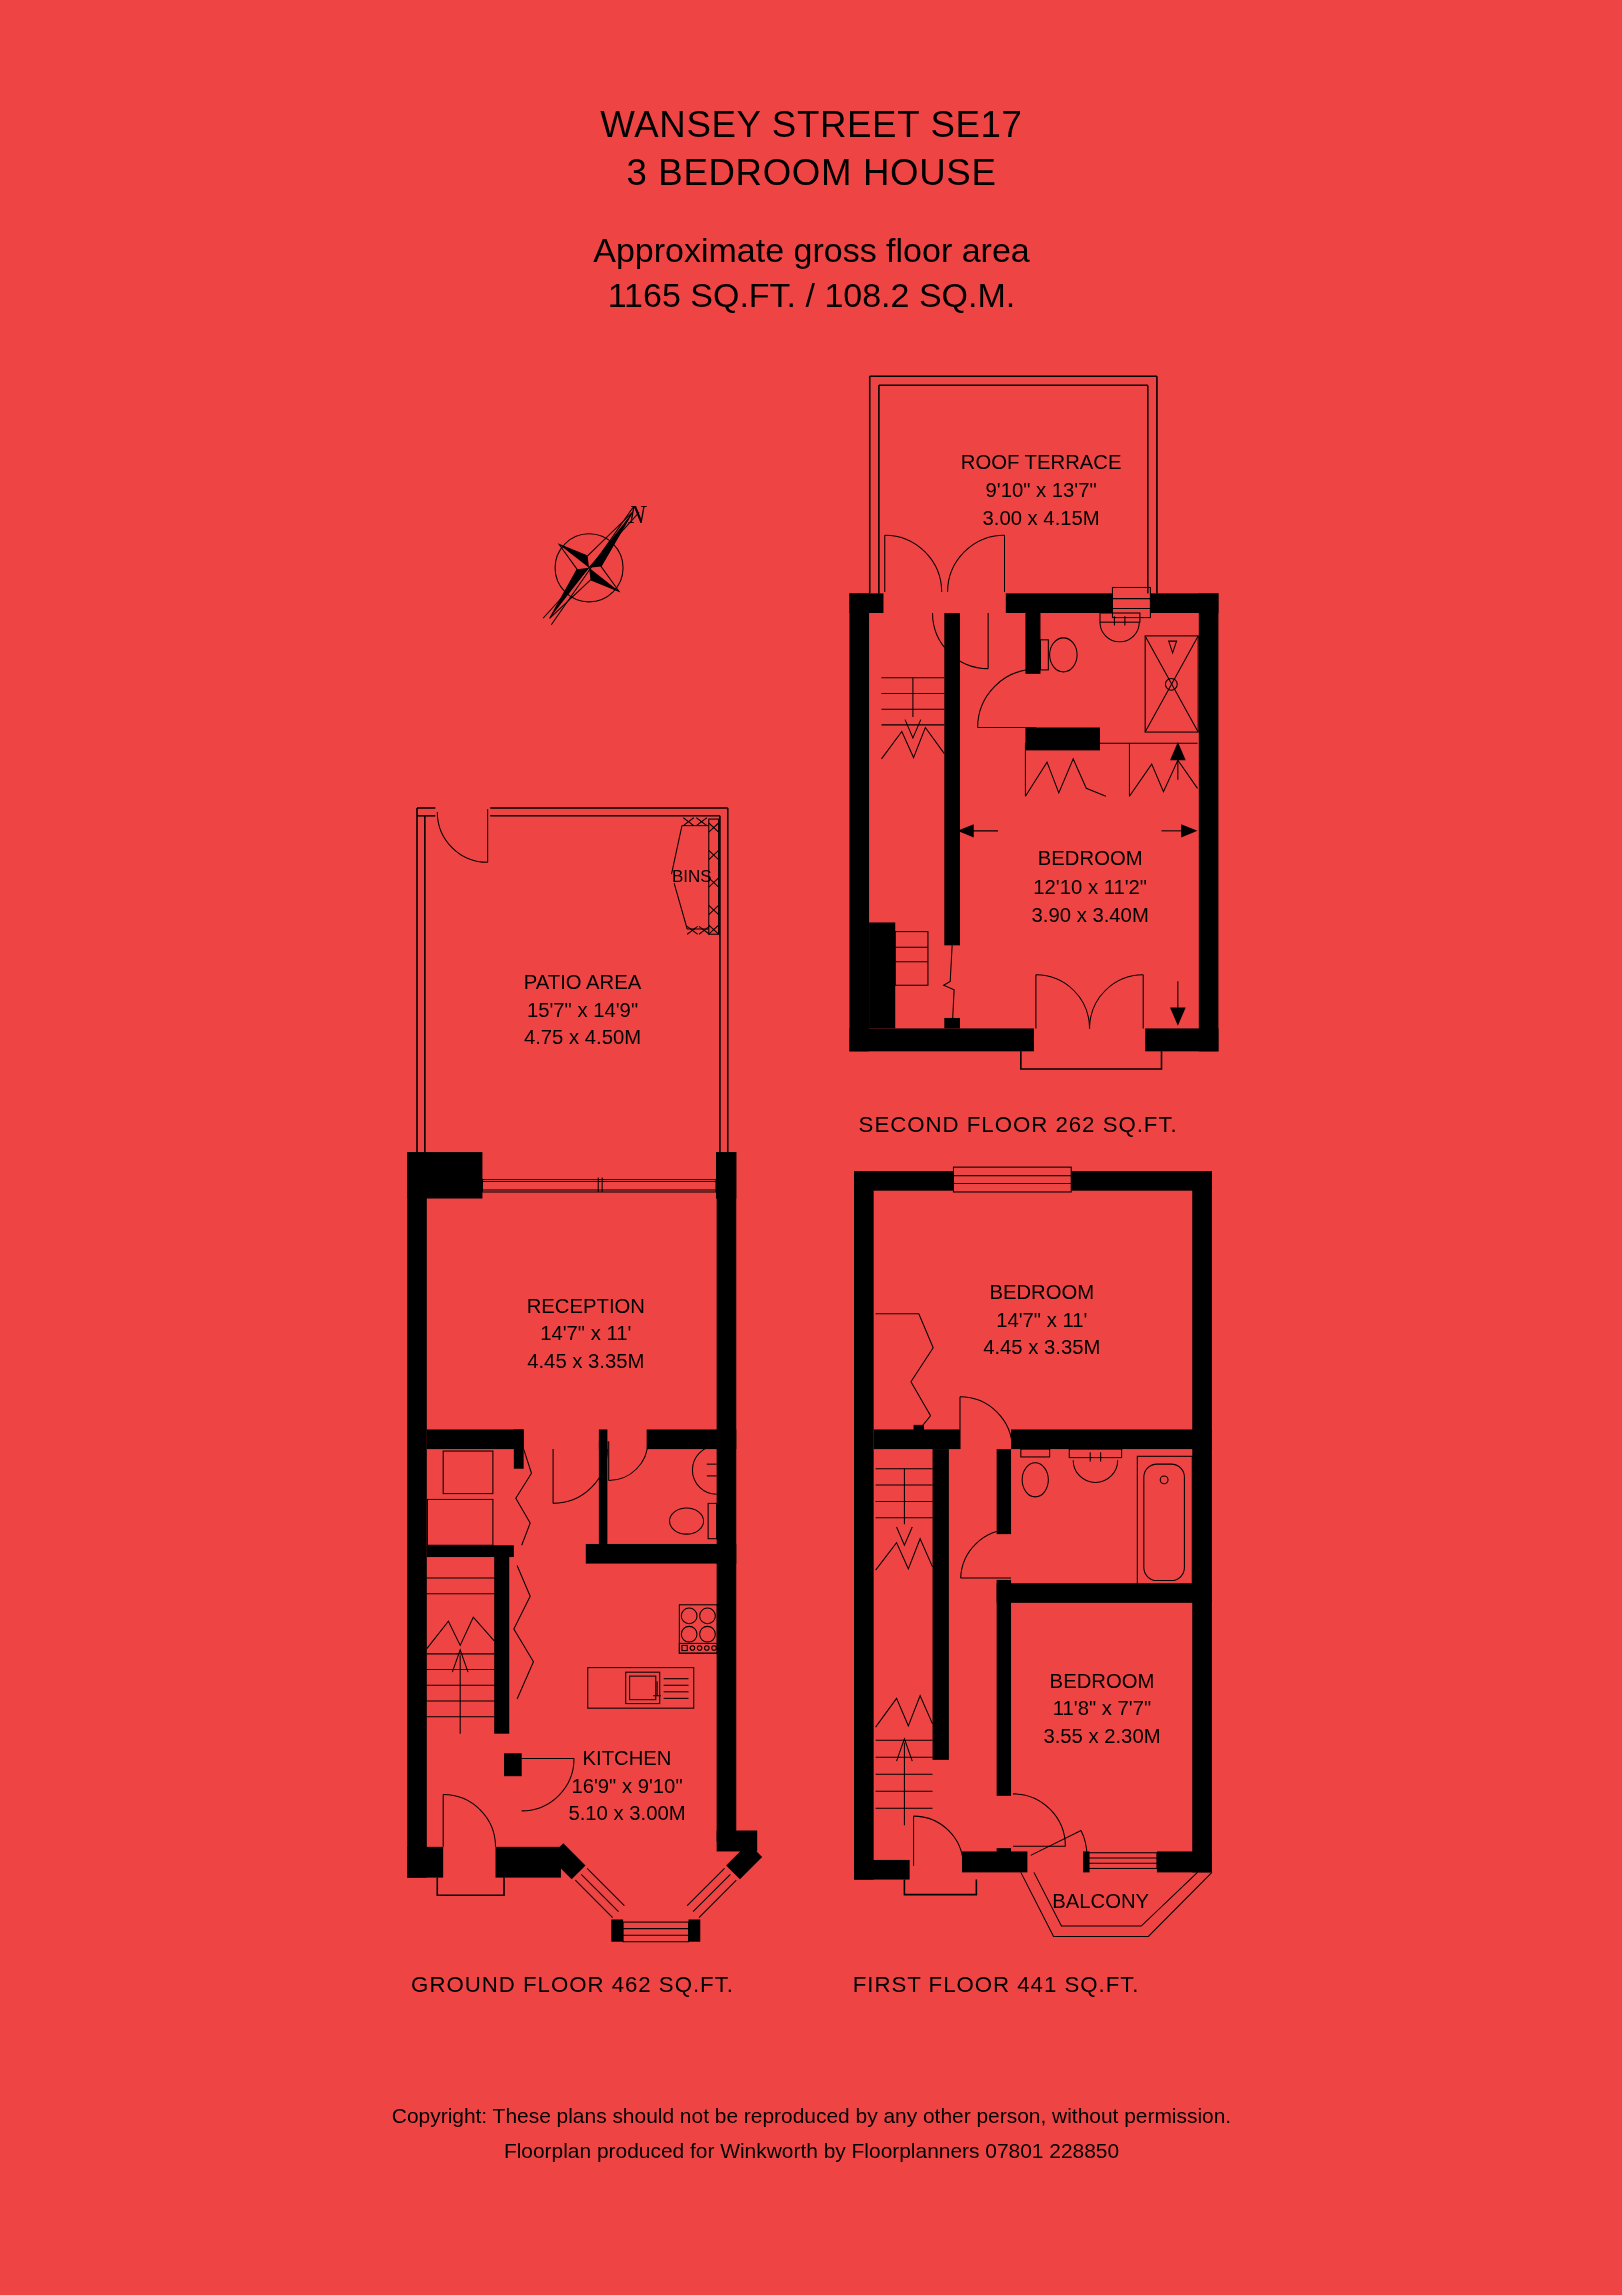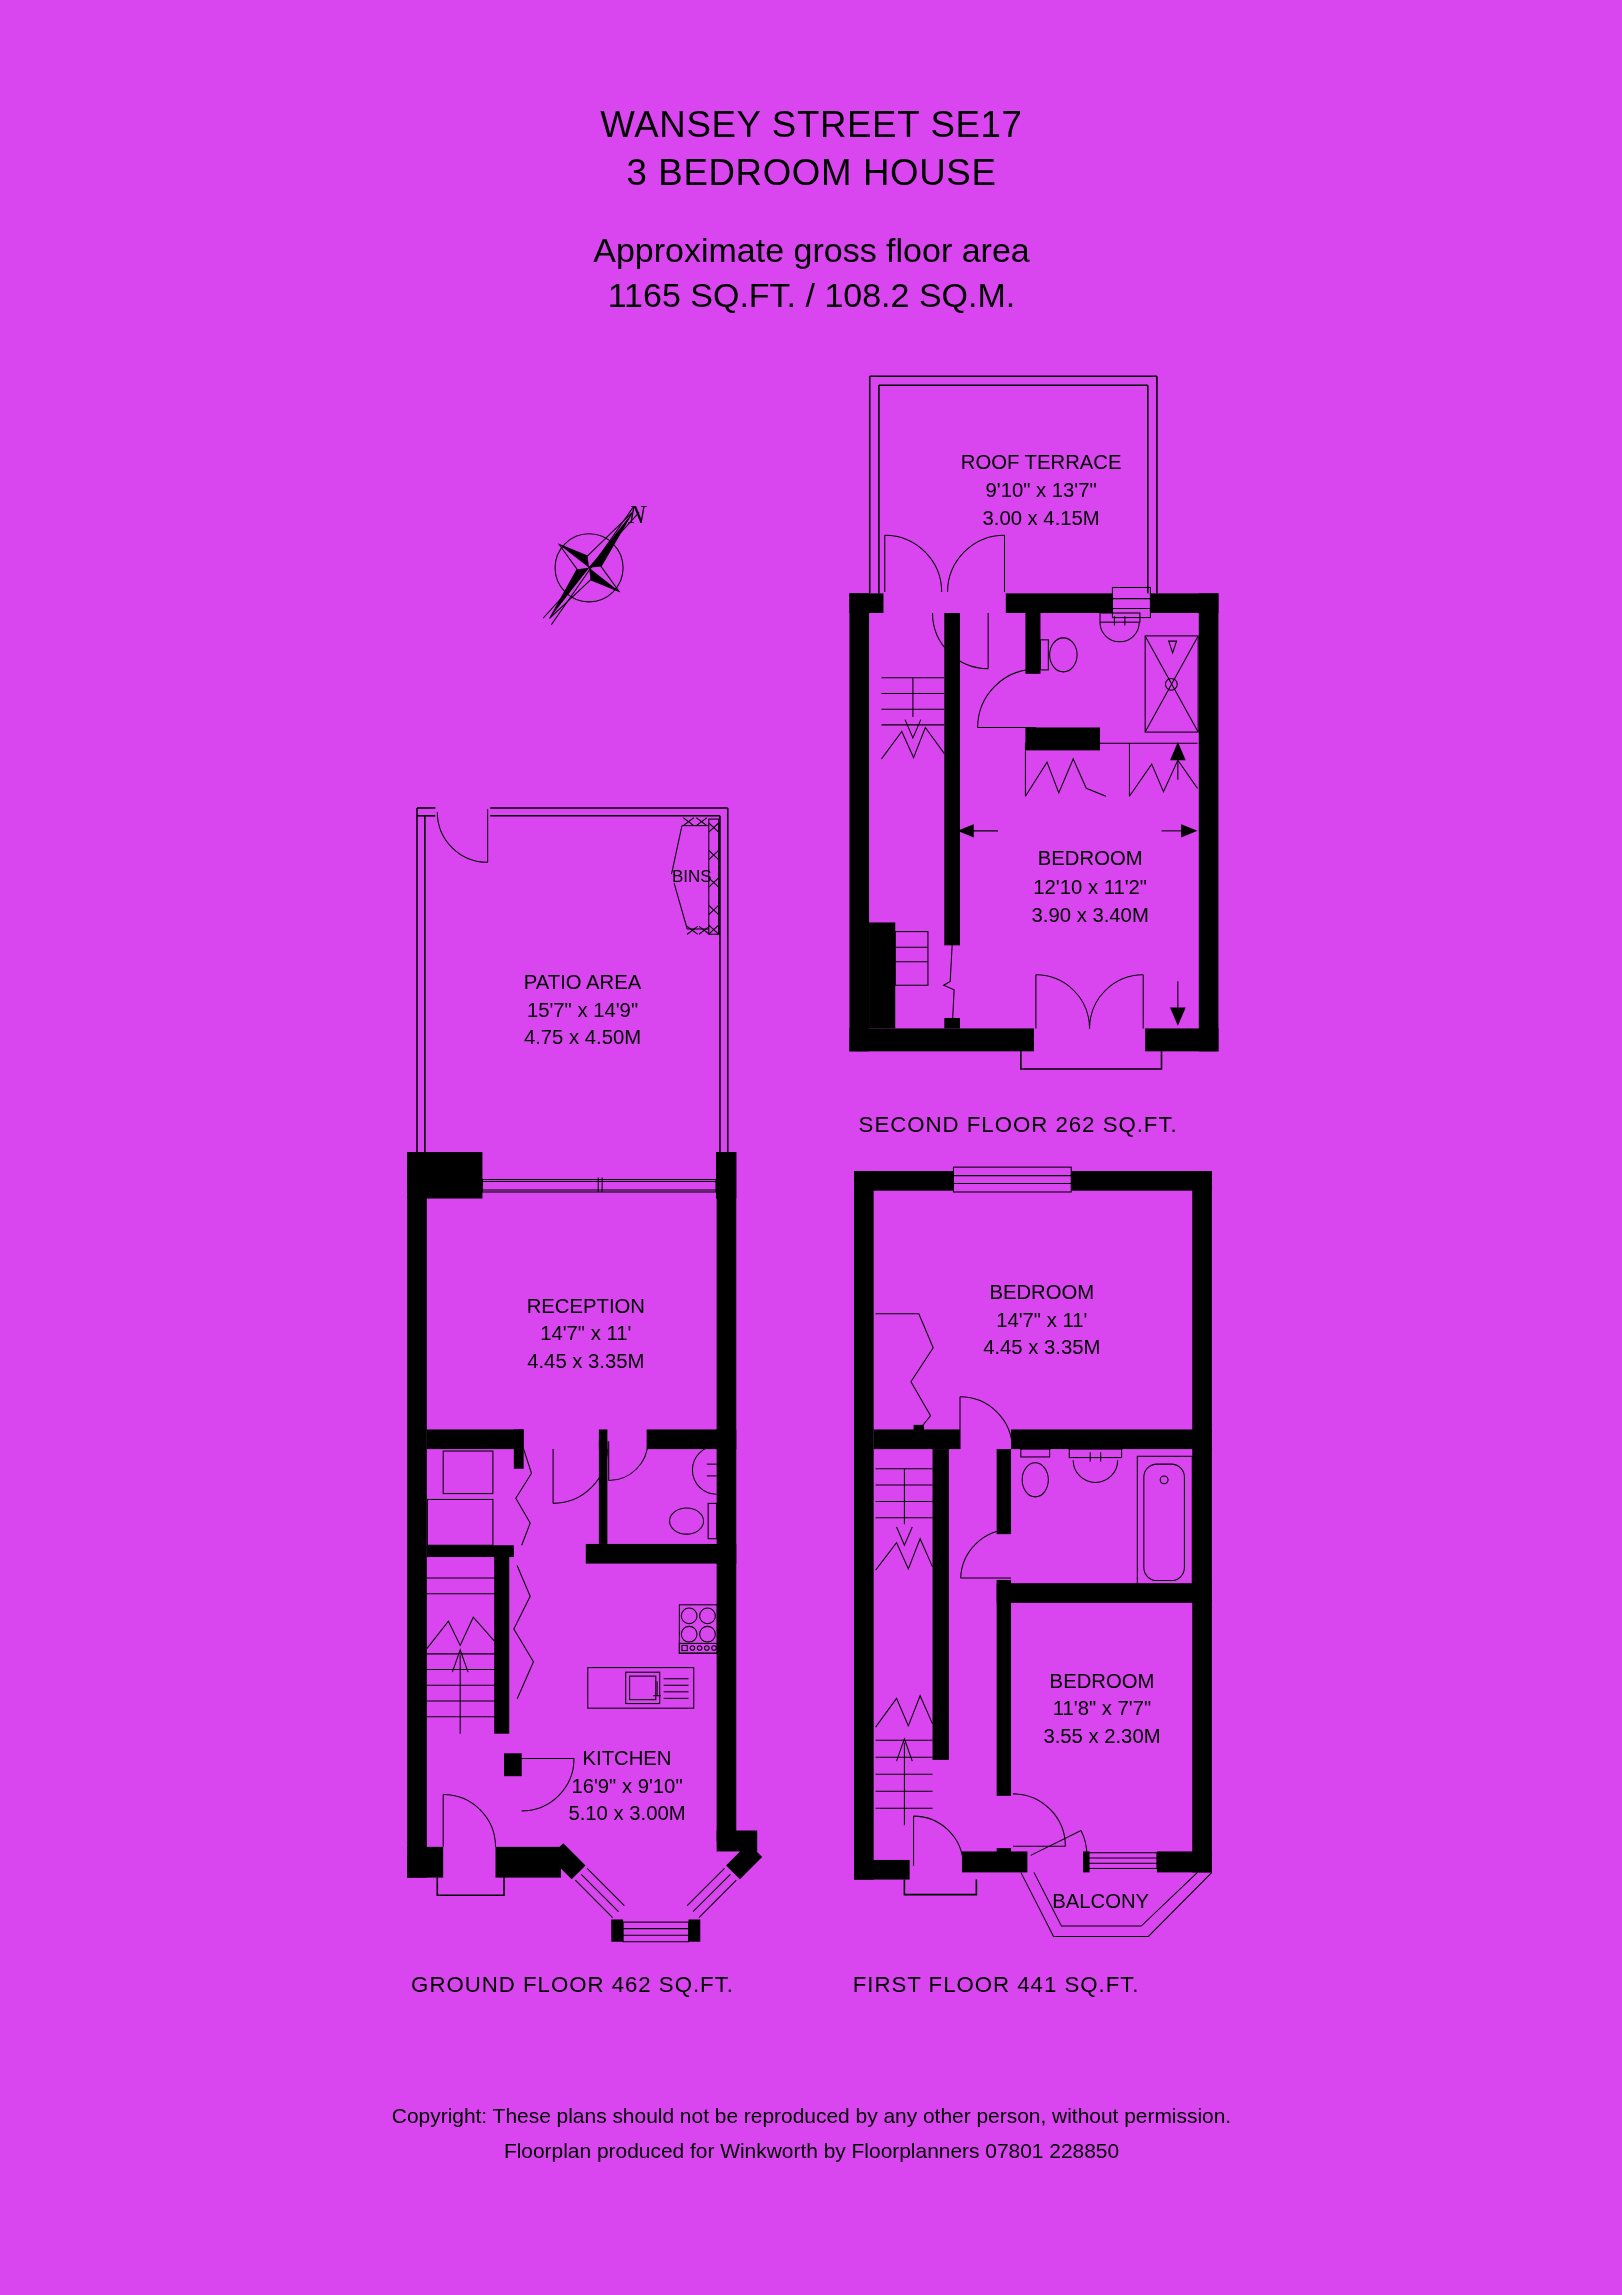--- a/index.html
+++ b/index.html
@@ -1,16 +1,16 @@
 <!DOCTYPE html>
 <html style="font-size:10.5px"><head>
 <meta charset="utf-8">
 <style>
   html,body{margin:0;padding:0;background:#fff;}
-  .page{position:relative;width:1623px;height:2295px;background:#d946ef;overflow:hidden;
+  .page{position:relative;width:1623px;height:2295px;background:#ef4444;overflow:hidden;
         font-family:"Liberation Sans", sans-serif;}
   svg{position:absolute;left:0;top:0;}
   svg text{fill:#000;font-family:"Liberation Sans", sans-serif;}
   .title{font-size:56px;letter-spacing:1px;}
   .subtitle{font-size:52px;}
   .rm{font-size:31px;}
   .cap{font-size:34px;letter-spacing:1.5px;}
   .bins{font-size:26px;}
   .foot{font-size:32px;}
   .north{font-size:40px;font-family:"Liberation Serif",serif;font-style:italic;}

